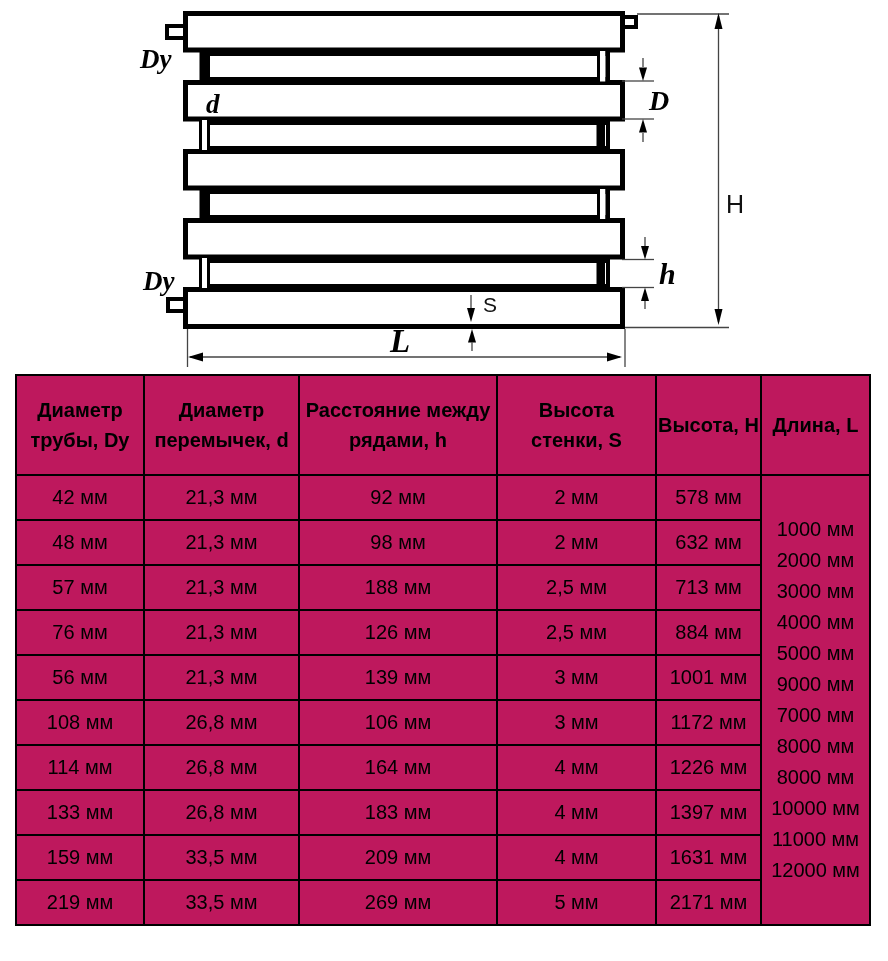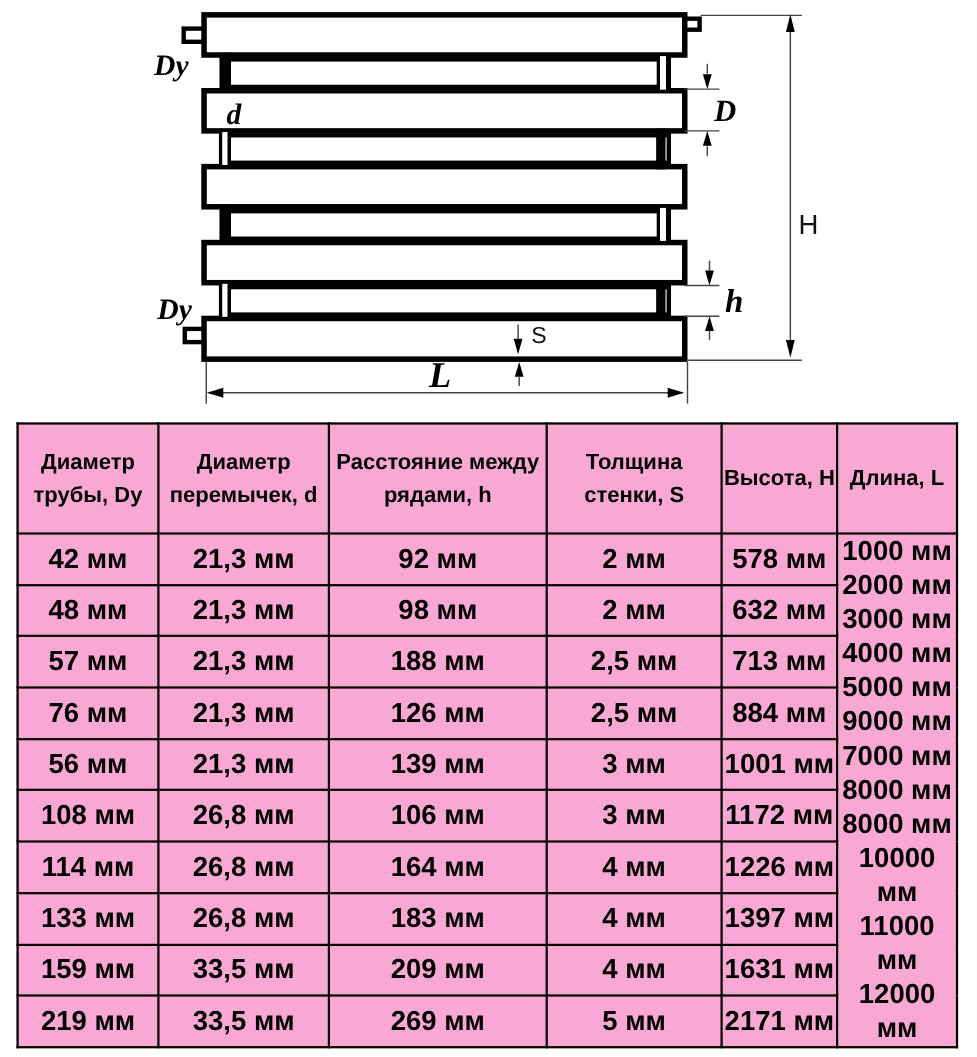--- a/index.html
+++ b/index.html
@@ -15,44 +15,44 @@
   .diagram {
     position: absolute;
     left: 0; top: 0;
     width: 888px; height: 390px;
   }
   .diagram svg { display: block; }
 
   table.spec-table {
     position: absolute;
     left: 15px;
-    top: 384px;
+    top: 374px;
     width: 856px;
     border-collapse: collapse;
     table-layout: fixed;
-    background: #f9a8d4;
+    background: #be185d;
   }
   table.spec-table th,
   table.spec-table td {
     border: 2px solid #000;
     text-align: center;
     vertical-align: middle;
     padding: 0;
     color: #000;
   }
   table.spec-table th {
     height: 98px;
     font-size: 20px;
     font-weight: bold;
     line-height: 30px;
   }
   table.spec-table td {
     height: 43px;
-    font-size: 25px;
-    font-weight: bold;
+    font-size: 20px;
+    font-weight: normal;
   }
   td.length-cell {
     vertical-align: middle;
     font-size: 20px;
     line-height: 31px;
   }
   .hdr-line { display: block; }
 </style>
 </head>
 <body>
@@ -182,21 +182,21 @@
         </th>
         <th>
           <span class="hdr-line">Диаметр</span>
           <span class="hdr-line">перемычек, d</span>
         </th>
         <th>
           <span class="hdr-line">Расстояние между</span>
           <span class="hdr-line">рядами, h</span>
         </th>
         <th>
-          <span class="hdr-line">Толщина</span>
+          <span class="hdr-line">Высота</span>
           <span class="hdr-line">стенки, S</span>
         </th>
         <th>
           <span class="hdr-line">Высота, H</span>
         </th>
         <th>
           <span class="hdr-line">Длина, L</span>
         </th>
       </tr>
     </thead>

